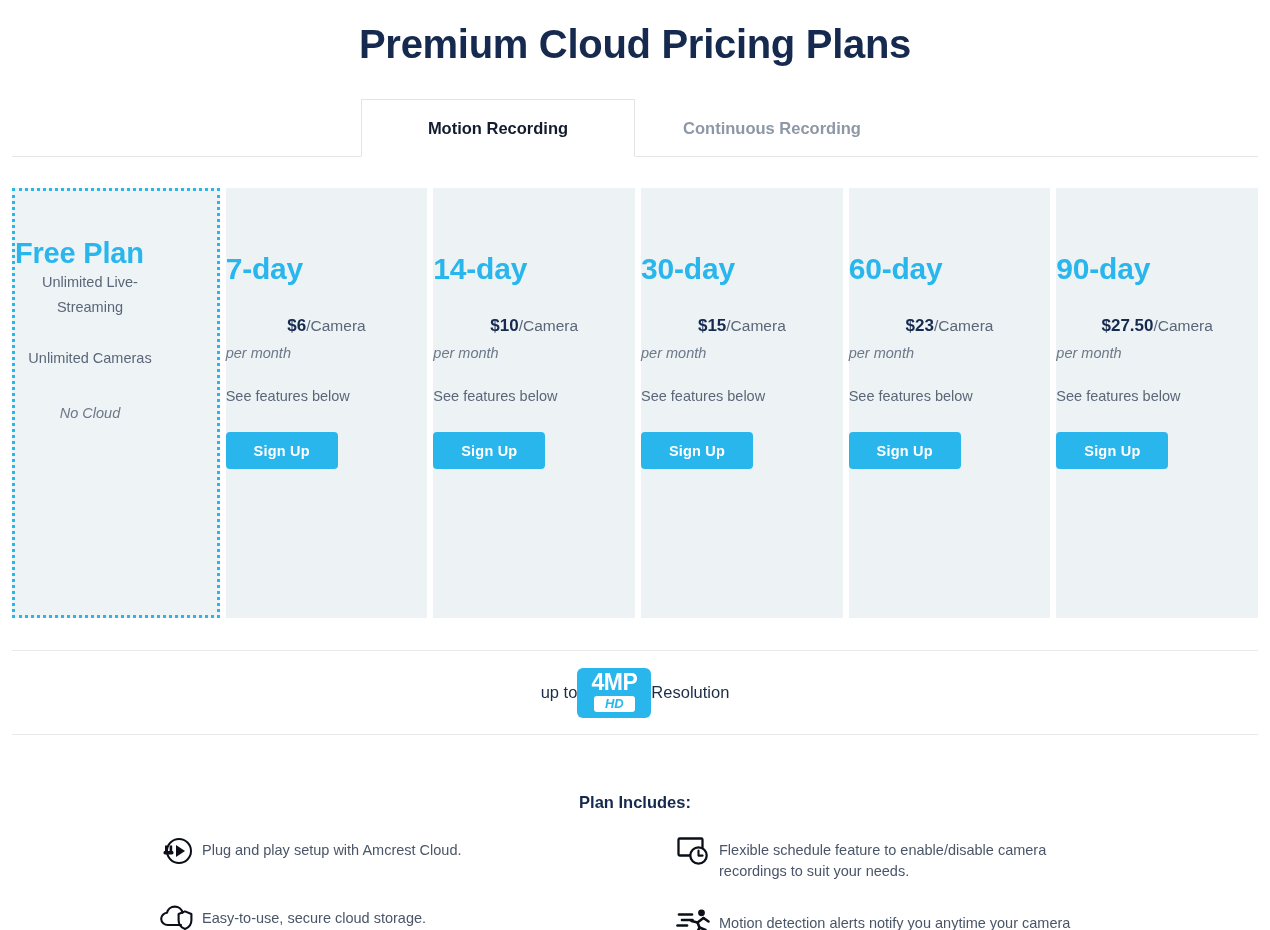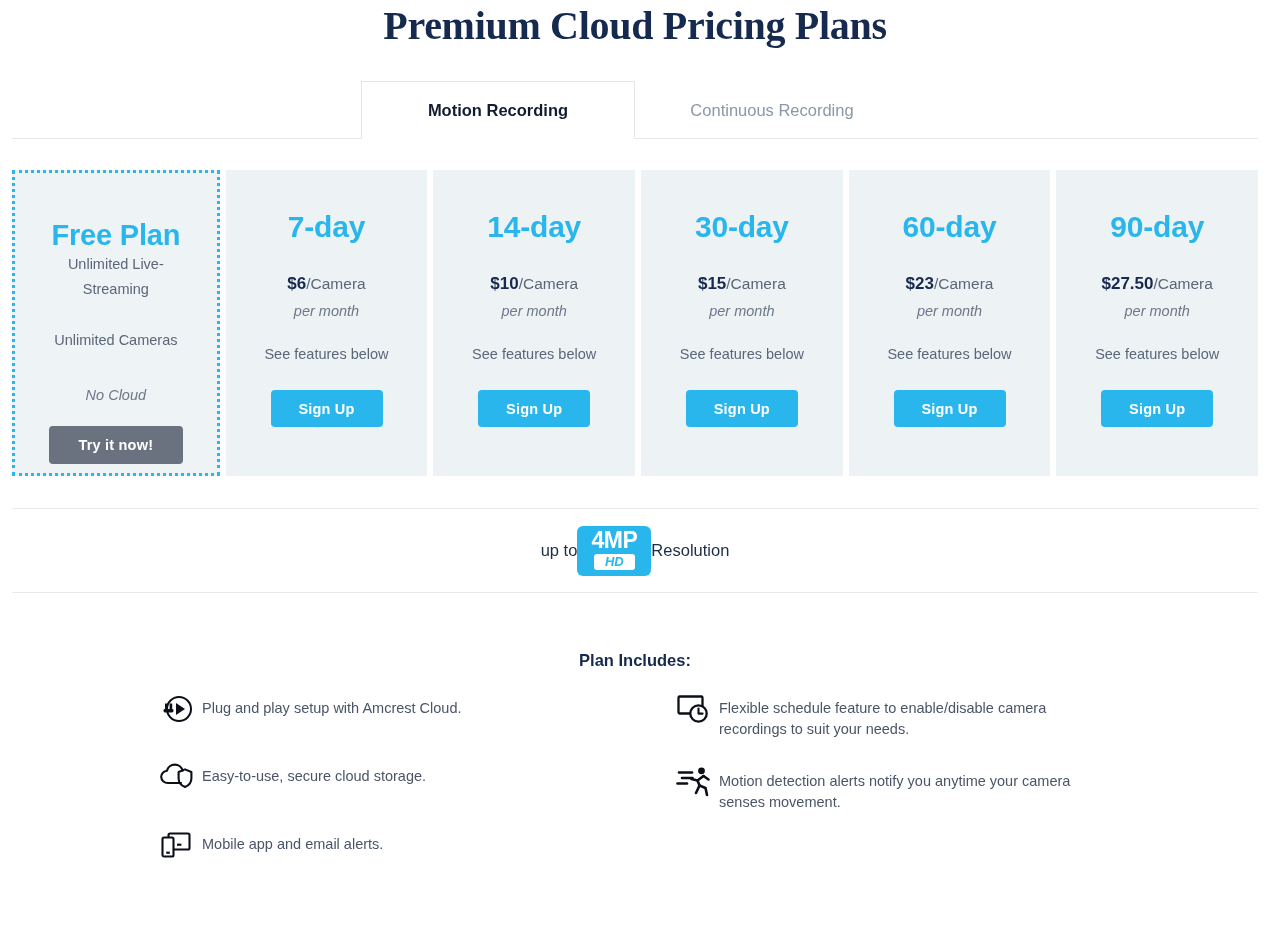--- a/index.html
+++ b/index.html
@@ -17,23 +17,22 @@
   }
 
   
   .page-title {
     text-align: center;
     font-size: 40px;
     font-weight: bold;
     color: #152a4e;
     letter-spacing: -0.3px;
     margin: 0;
-    padding-top: 0;
+    padding-top: 18px;
     line-height: 52px;
-    font-family: Liberation Serif, serif;
   }
 
   
   .tabs-wrap {
     position: relative;
     margin-top: 29px;
     height: 58px;
   }
   .tabs-row {
     display: flex;
@@ -56,21 +55,21 @@
     border-bottom: 1px solid #ffffff;
     color: #121c2e;
     font-weight: bold;
     background: #ffffff;
     position: relative;
     z-index: 2;
     min-width: 274px;
   }
   .tab.inactive {
     color: #8d97a6;
-    font-weight: normal;
+    font-weight: bold;
     min-width: 274px;
   }
   .tabs-underline {
     position: absolute;
     left: 12px;
     right: 12px;
     bottom: 0;
     height: 1px;
     background: #e4e6ea;
     z-index: 1;
@@ -78,37 +77,36 @@
 
   
   .cards-row {
     display: flex;
     margin: 31px 12px 0 12px;
     gap: 6px;
   }
   .card {
     flex: 1 1 0;
     background: #edf2f5;
-    height: 306px;
+    height: 430px;
     box-sizing: border-box;
     display: flex;
     flex-direction: column;
-    align-items: center;
     position: relative;
   }
   .card.free {
     background: #eef3f6;
     border: 3px dotted #29b6ec;
   }
   .card-name {
     color: #29b6ec;
     font-weight: bold;
     font-size: 30px;
     line-height: 34px;
-    margin-top: 40px;
+    margin-top: 64px;
     letter-spacing: -0.2px;
   }
   .card.free .card-name {
     font-size: 29px;
     margin-top: 45px;
   }
   .card-price {
     margin-top: 30px;
     font-size: 16px;
     line-height: 20px;
@@ -283,21 +281,20 @@
   <div class="tabs-underline"></div>
 </div>
 
 <div class="cards-row">
 
   <div class="card free">
     <div class="card-name">Free Plan</div>
     <div class="card-sub">Unlimited Live-Streaming</div>
     <div class="card-sub second">Unlimited Cameras</div>
     <div class="card-sub italic">No Cloud</div>
-    <button class="btn btn-try">Try it now!</button>
   </div>
 
   <div class="card">
     <div class="card-name">7-day</div>
     <div class="card-price">
       <span class="amt">$6</span><span class="unit">/Camera</span>
     </div>
     <div class="card-period">per month</div>
     <div class="card-features">See features below</div>
     <button class="btn btn-signup">Sign Up</button>

